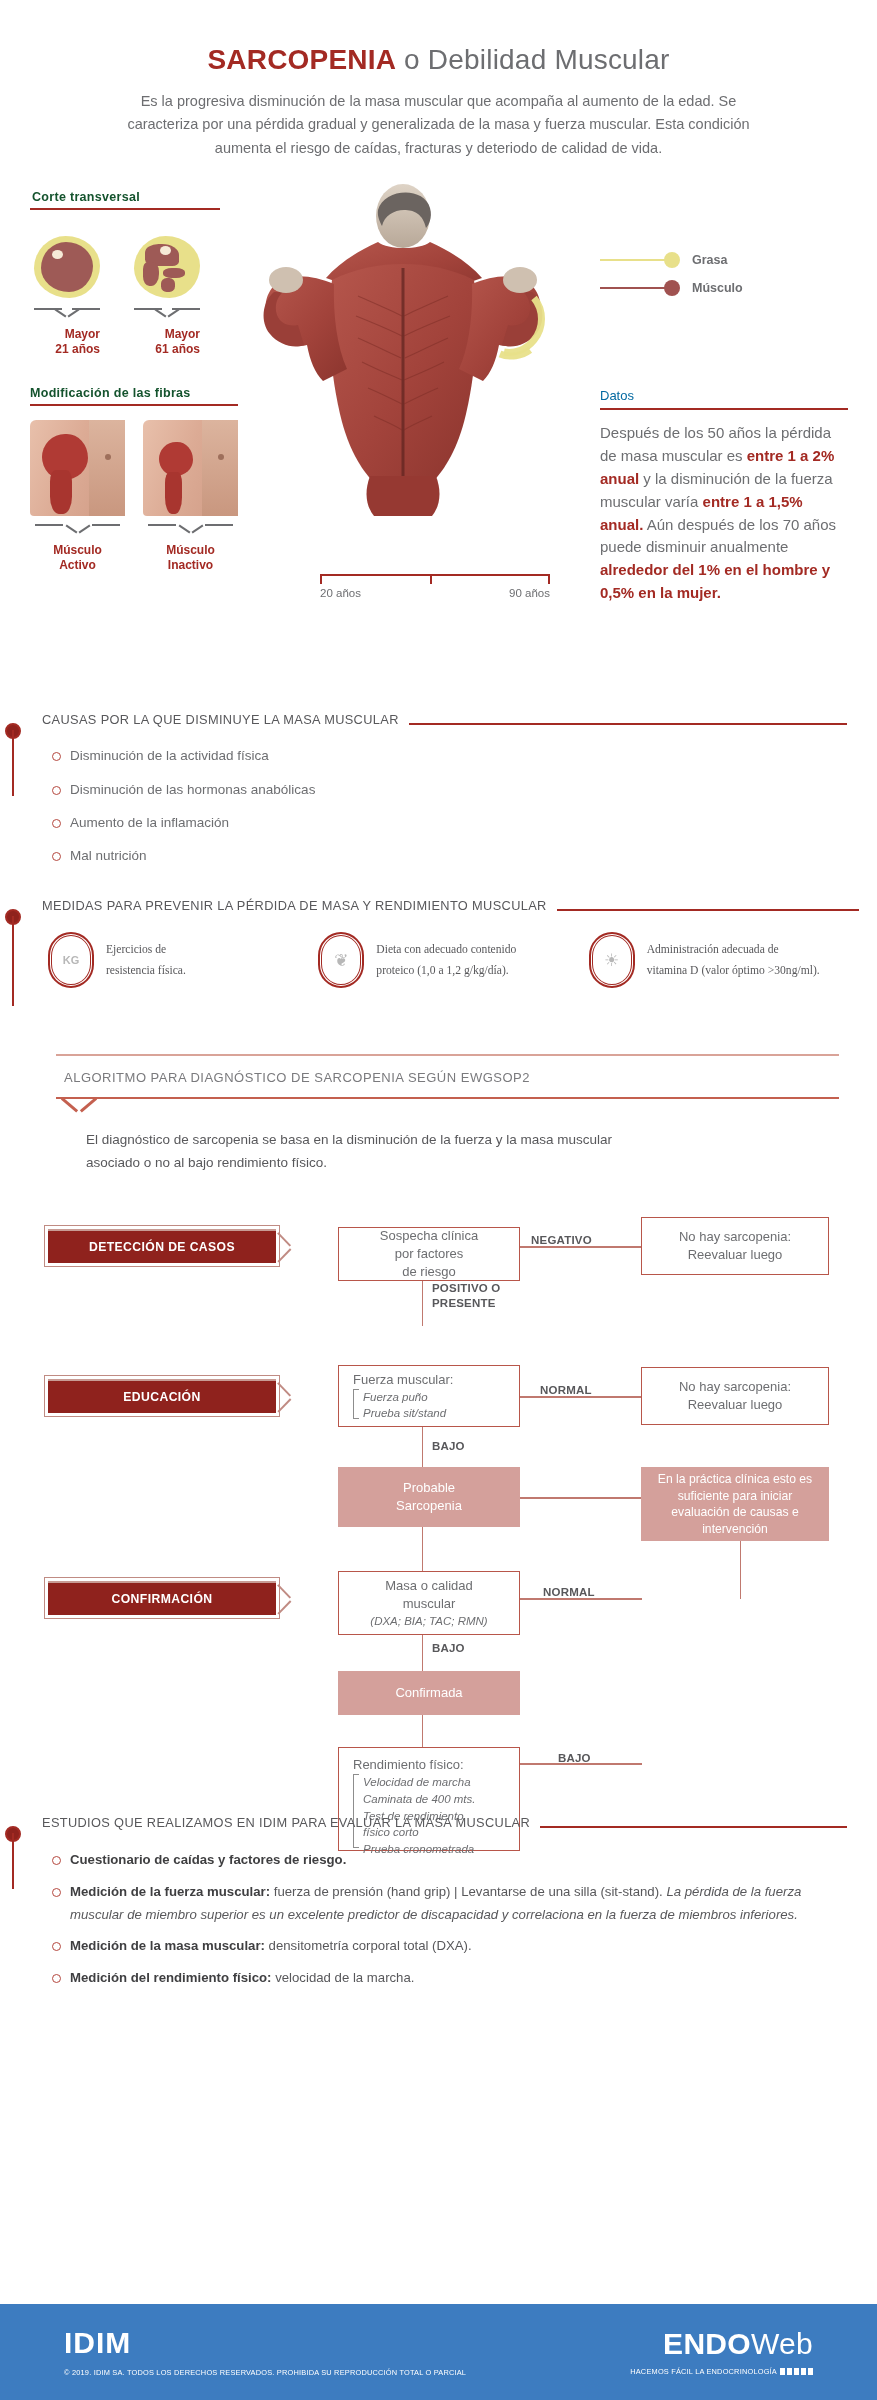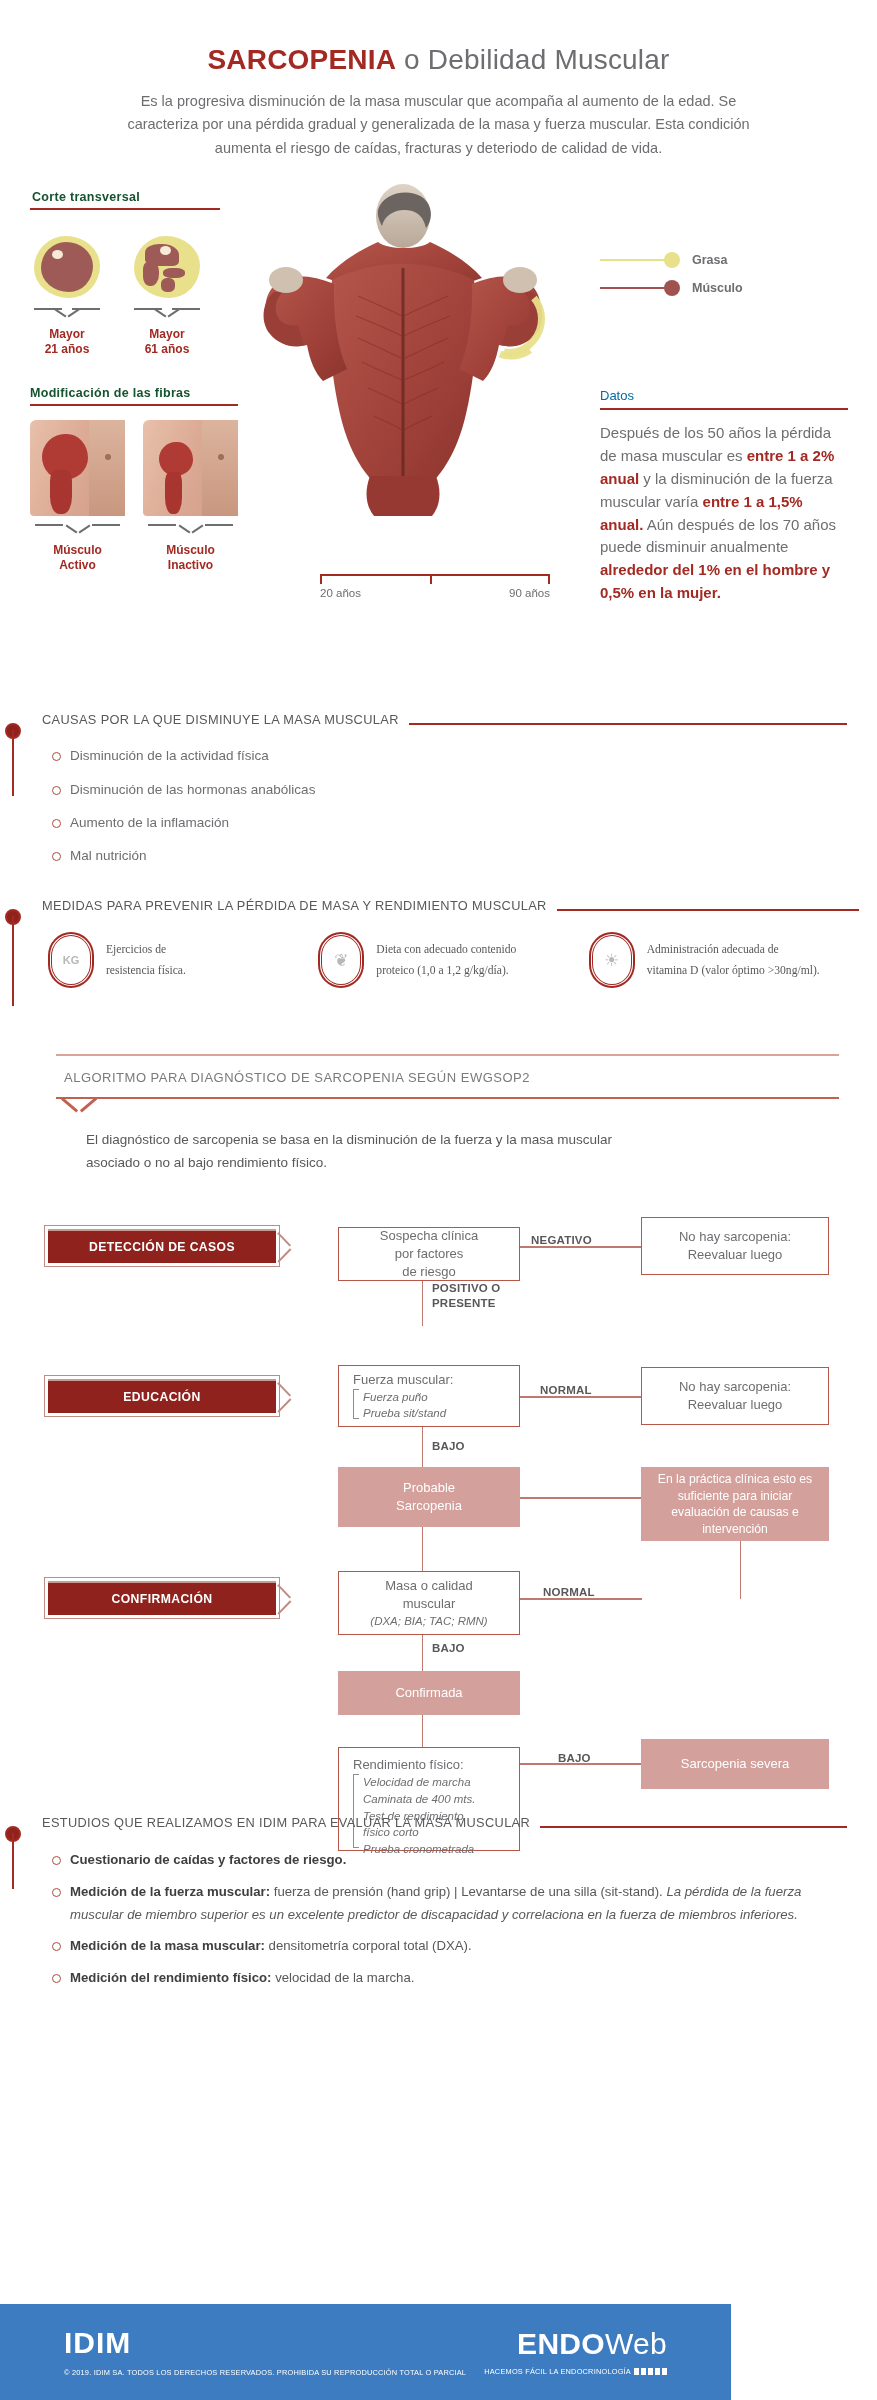--- a/index.html
+++ b/index.html
@@ -21,21 +21,21 @@
   
   .anatomy { position: relative; height: 510px; margin-top: 16px; }
 
   .sect-label { font-size: 12.5px; color: #14532d; font-weight:600; letter-spacing:.3px; }
   .rule { height: 2px; background: #a32a23; width: 100%; margin-top: 4px; }
 
   .panel-ct { position: absolute; left: 30px; top: 14px; width: 190px; }
   .panel-ct .sect-label { padding-left: 2px; }
 
   .ct-figs { display: flex; gap: 34px; margin-top: 26px; padding-left: 4px; }
-  .ct-fig { width: 66px; text-align: center; }
+  .ct-fig { width: 66px; text-align: right; }
   .blob { width: 66px; height: 62px; position: relative; }
   .blob .fat {
     position:absolute; inset:0; background:#e8e08a; border-radius: 48% 52% 46% 54% / 52% 48% 52% 48%;
   }
   .blob .musc {
     position:absolute; left:7px; top:6px; right:7px; bottom:6px; background:#9e5a56;
     border-radius: 48% 52% 46% 54% / 52% 48% 52% 48%;
   }
   .blob .musc.frag { background: transparent; }
   .blob .frag i { position:absolute; background:#9e5a56; display:block; }
@@ -192,21 +192,21 @@
   ul.estudios li { position:relative; padding-left: 18px; margin-bottom: 9px; font-size: 13.2px; color:#58585b; line-height:1.72; }
   ul.estudios li:before {
     content:""; position:absolute; left:0; top: 7px; width:7px; height:7px; border-radius:50%;
     border:1.6px solid #b5483f; background:#fff;
   }
   ul.estudios b { font-weight:700; color:#3f3f41; }
   ul.estudios i { font-style: italic; }
 
   
   .footer {
-    position:absolute; left:0; bottom:0; width:731px; height: 96px; background:#3d7cc0;
+    position:absolute; left:0; bottom:0; width:877px; height: 96px; background:#3d7cc0;
     display:flex; align-items:center; justify-content:space-between; padding: 0 64px;
   }
   .fl { color:#fff; }
   .fl .logo { font-size: 30px; font-weight: 700; letter-spacing: 1px; line-height:1; }
   .fl .cr { font-size: 7.4px; letter-spacing:.2px; margin-top: 10px; }
   .fr { color:#fff; text-align:right; }
   .fr .logo { font-size: 30px; line-height:1; letter-spacing:.3px; }
   .fr .logo b { font-weight:700; }
   .fr .logo span { font-weight:400; }
   .fr .tag { font-size: 7.4px; margin-top: 8px; letter-spacing:.2px; display:flex; justify-content:flex-end; align-items:center; gap:3px; }
@@ -532,23 +532,20 @@
             <span class="bl" style="height:74px"></span>
           <span style="display:flex;flex-direction:column">
             <span class="sub">Velocidad de marcha</span>
             <span class="sub">Caminata de 400 mts.</span>
             <span class="sub">Test de rendimiento</span>
             <span class="sub">físico corto</span>
             <span class="sub">Prueba cronometrada</span>
           </span>
         </span>
       </div>
-      <div class="node fill" style="left:641px; top:538px; width:188px; height:50px;">
-        <span>Sarcopenia severa</span>
-      </div>
 
       <span class="elabel" style="left:531px; top:32px;">NEGATIVO</span>
       <span class="elabel" style="left:432px; top:80px;">
         <span style="display:block">POSITIVO O</span>
         <span style="display:block">PRESENTE</span>
       </span>
       <span class="elabel" style="left:540px; top:182px;">NORMAL</span>
       <span class="elabel" style="left:432px; top:238px;">BAJO</span>
       <span class="elabel" style="left:543px; top:384px;">NORMAL</span>
       <span class="elabel" style="left:432px; top:440px;">BAJO</span>

